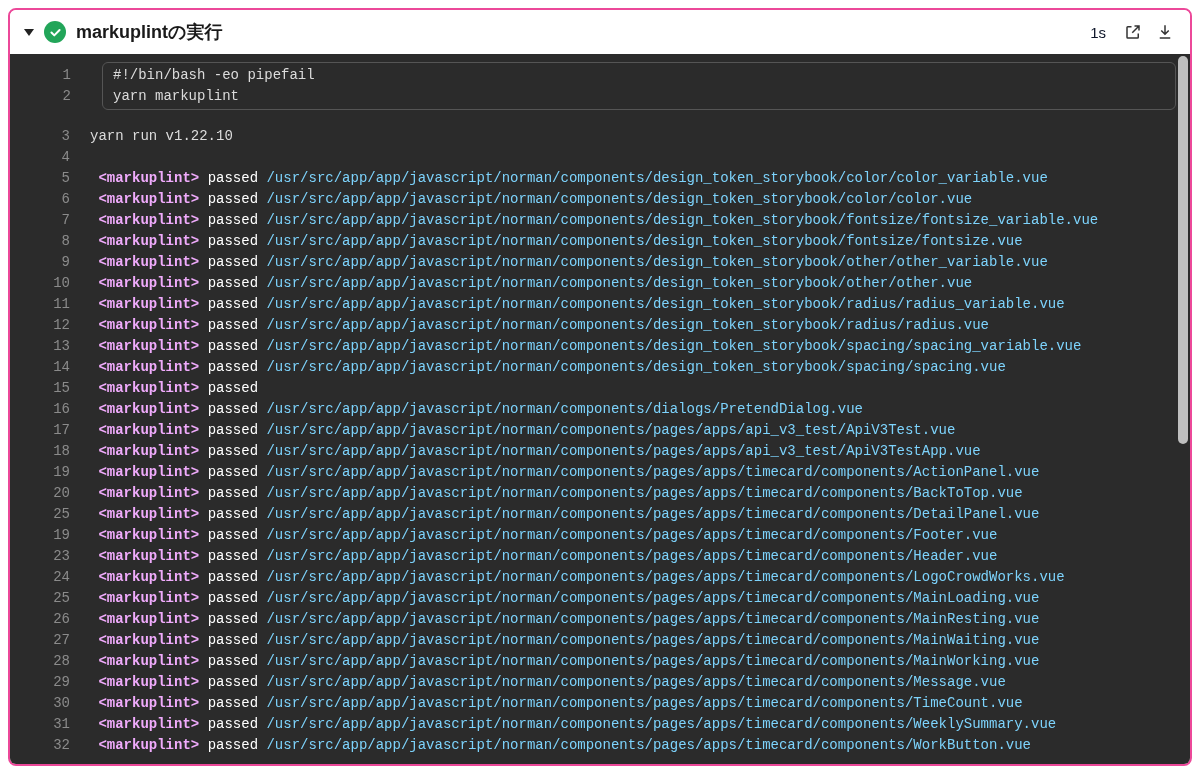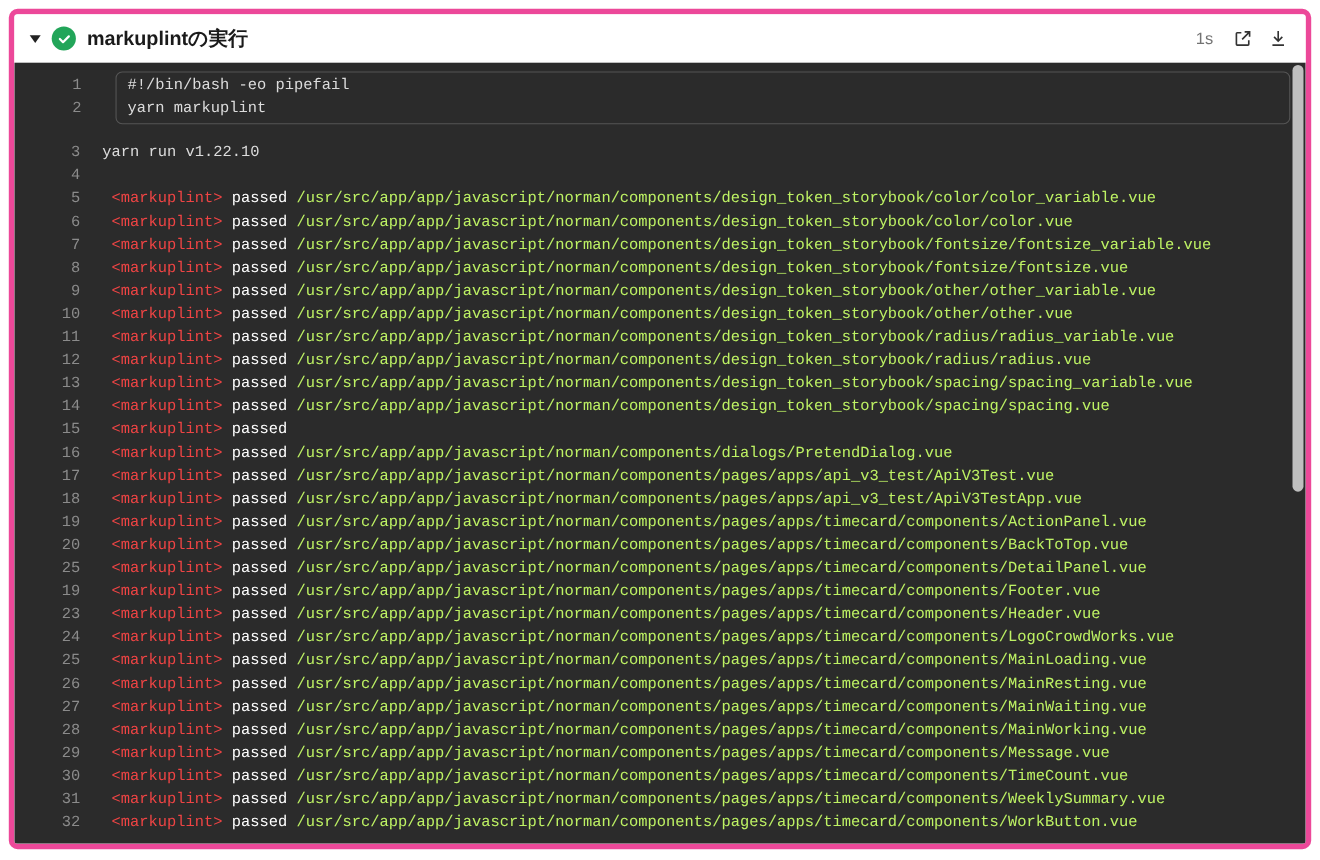--- a/index.html
+++ b/index.html
@@ -3,21 +3,21 @@
 <meta charset="utf-8">
 <style>
   * { box-sizing: border-box; margin: 0; padding: 0; }
   body {
     font-family: -apple-system, BlinkMacSystemFont, "Segoe UI", Helvetica, Arial, sans-serif;
     background: #fff;
     padding: 8px;
     width: 1200px;
   }
   .panel {
-    border: 5px solid #ec4899;
+    border: 2px solid #ec4899;
     border-radius: 8px;
     overflow: hidden;
   }
   .panel-header {
     display: flex;
     align-items: center;
     padding: 10px 14px;
     background: #fff;
     gap: 10px;
   }
@@ -38,21 +38,21 @@
   }
   .status-circle svg { width: 13px; height: 13px; }
   .title {
     font-size: 18px;
     font-weight: 700;
     color: #1a1a1a;
     flex: 1;
   }
   .duration {
     font-size: 15px;
-    color: #737373;
+    color: #0f172a;
     margin-right: 6px;
   }
   .hdr-icon {
     width: 22px; height: 22px;
     display:flex; align-items:center; justify-content:center;
     cursor: pointer;
     color: #333;
   }
   .hdr-icon svg { width: 18px; height: 18px; stroke: currentColor; fill: none; stroke-width: 2; }
 
@@ -97,23 +97,23 @@
   }
   .ln {
     width: 80px;
     text-align: right;
     color: #8b8b8b;
     user-select: none;
     padding-right: 20px;
     flex-shrink: 0;
   }
   .txt { color: #dcdcdc; }
-  .tag { color: #ef4444; }
+  .tag { color: #f0abfc; font-weight: bold; }
   .passed { color: #ffffff; }
-  .path { color: #bef264; }
+  .path { color: #7dd3fc; }
 
   .command-box .row .ln {
     position: absolute;
     left: -92px;
     width: 80px;
   }
   .command-box .row {
     padding-left: 10px;
   }
 </style>

